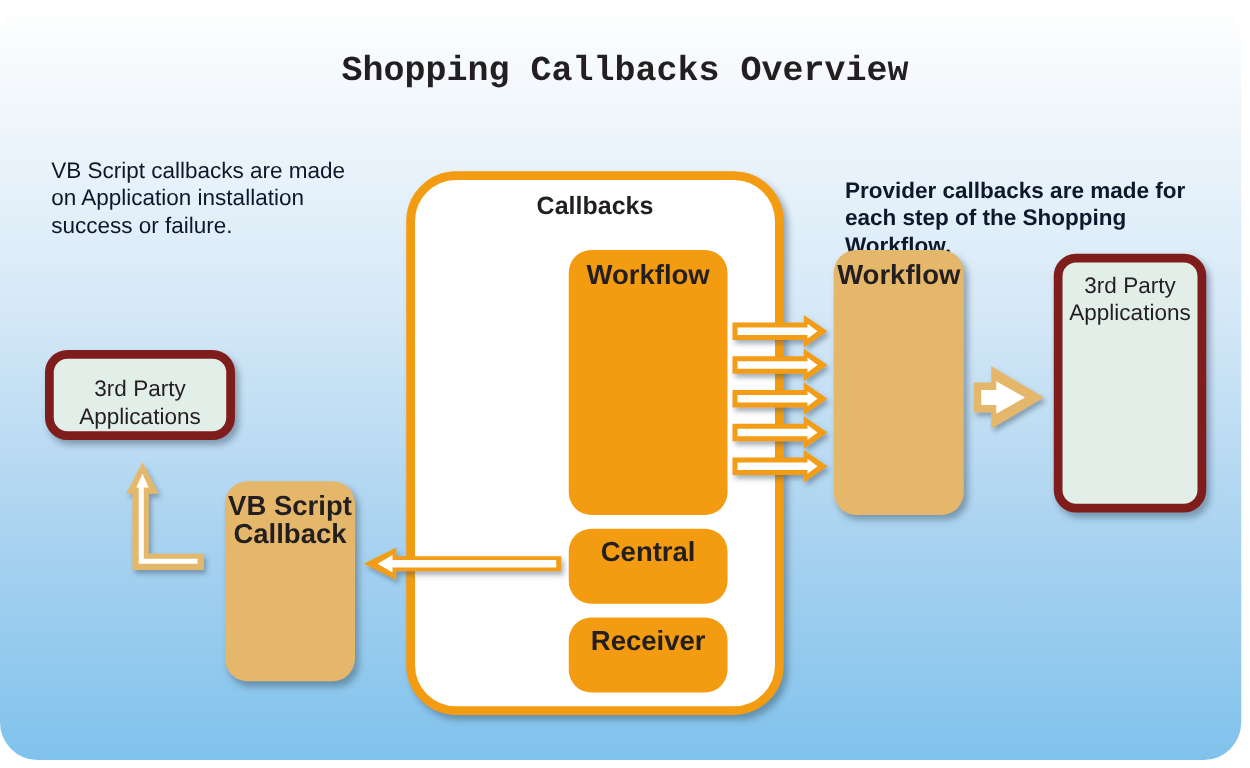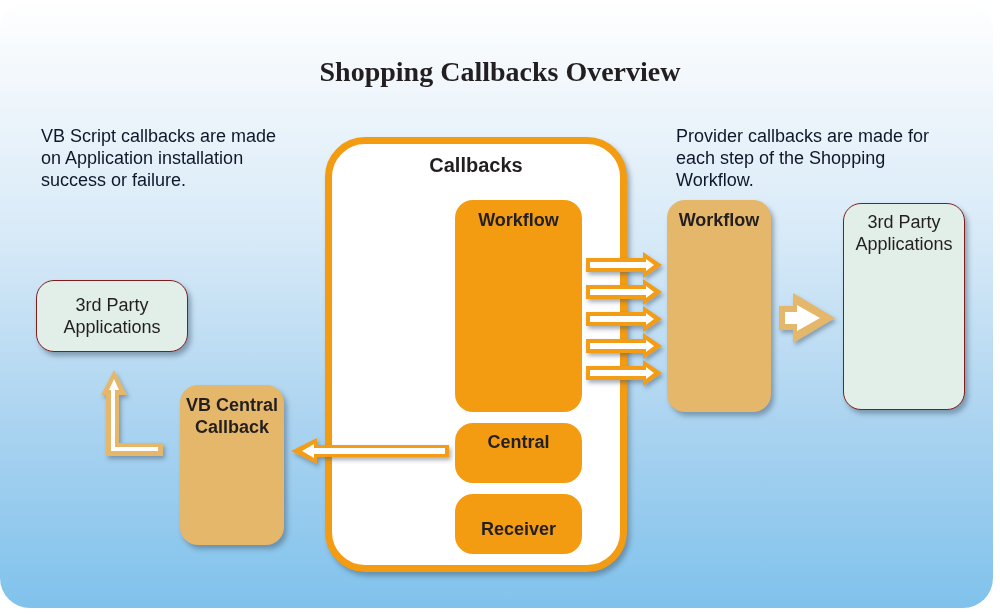--- a/index.html
+++ b/index.html
@@ -1,66 +1,66 @@
 <!DOCTYPE html>
 <html><head>
 <meta charset="utf-8">
 <style>
   html, body { margin:0; padding:0; background:#ffffff; }
   body { width:1000px; height:614px; position:relative; overflow:hidden; font-family:"Liberation Sans", sans-serif; }
   .bg { position:absolute; left:0; top:0; width:993px; height:608px; border-radius:30px;
         background:linear-gradient(to bottom, #ffffff 0%, #f3f8fc 12%, #d6e9f7 40%, #aad3f0 70%, #80c2ec 100%); }
-  .title { position:absolute; left:0; width:1000px; top:56px; text-align:center; font-family:Liberation Serif, serif; font-weight:bold; font-size:28px; color:#231f20; }
+  .title { position:absolute; left:0; width:1000px; top:42px; text-align:center; font-family:Liberation Mono, monospace; font-weight:bold; font-size:28px; color:#231f20; }
   .note { position:absolute; font-size:18px; line-height:22px; color:#0f172a; white-space:pre-line; }
   .box { position:absolute; border-radius:18px; box-shadow:3px 4px 5px rgba(60,80,100,0.45); box-sizing:border-box; text-align:center; color:#231f20; }
-  .box .lbl { font-weight:bold; font-size:18px; line-height:22px; white-space:pre-line; }
-  .app { background:#e2eee8; border:1px solid #7f1d1d; }
+  .box .lbl { font-weight:bold; font-size:22px; line-height:22px; white-space:pre-line; }
+  .app { background:#e2eee8; border:7px solid #7f1d1d; }
   .app .lbl { font-weight:normal; font-size:18px; line-height:22px; }
   .tan { background:#e4b76a; }
   .orange { background:#f39c12; }
   .shopping { background:#ffffff; border:7px solid #f39c12; border-radius:40px; }
   svg.arrows { position:absolute; left:0; top:0; }
 </style>
 </head>
 <body>
 
 <div class="bg"></div>
 
 <div class="title">Shopping Callbacks Overview</div>
 
 <div class="note" style="left:41px; top:125px;">VB Script callbacks are made
 on Application installation
 success or failure.</div>
-<div class="note" style="left:676px; top:125px;">Provider callbacks are made for
+<div class="note" style="left:676px; top:141px;font-weight:bold;">Provider callbacks are made for
 each step of the Shopping
 Workflow.</div>
 
 <div class="box app" style="left:36px; top:280px; width:152px; height:72px; padding-top:13px;">
   <div class="lbl">3rd Party
 Applications</div>
 </div>
 
 <div class="box tan" style="left:180px; top:385px; width:104px; height:160px; padding-top:9px;">
-  <div class="lbl">VB Central
+  <div class="lbl">VB Script
 Callback</div>
 </div>
 
 <div class="box shopping" style="left:325px; top:137px; width:302px; height:435px; padding-top:10px;">
   <div class="lbl" style="font-size:20px;">Callbacks</div>
 </div>
 
 <div class="box orange" style="left:455px; top:200px; width:127px; height:212px; padding-top:9px; box-shadow:none;">
   <div class="lbl">Workflow</div>
 </div>
 
 <div class="box orange" style="left:455px; top:423px; width:127px; height:60px; padding-top:8px; box-shadow:none;">
   <div class="lbl">Central</div>
 </div>
 
-<div class="box orange" style="left:455px; top:494px; width:127px; height:60px; padding-top:24px; box-shadow:none;">
+<div class="box orange" style="left:455px; top:494px; width:127px; height:60px; padding-top:8px; box-shadow:none;">
   <div class="lbl">Receiver</div>
 </div>
 
 <div class="box tan" style="left:667px; top:200px; width:104px; height:212px; padding-top:9px;">
   <div class="lbl">Workflow</div>
 </div>
 
 <div class="box app" style="left:843px; top:203px; width:122px; height:207px; padding-top:7px;">
   <div class="lbl">3rd Party
 Applications</div>

